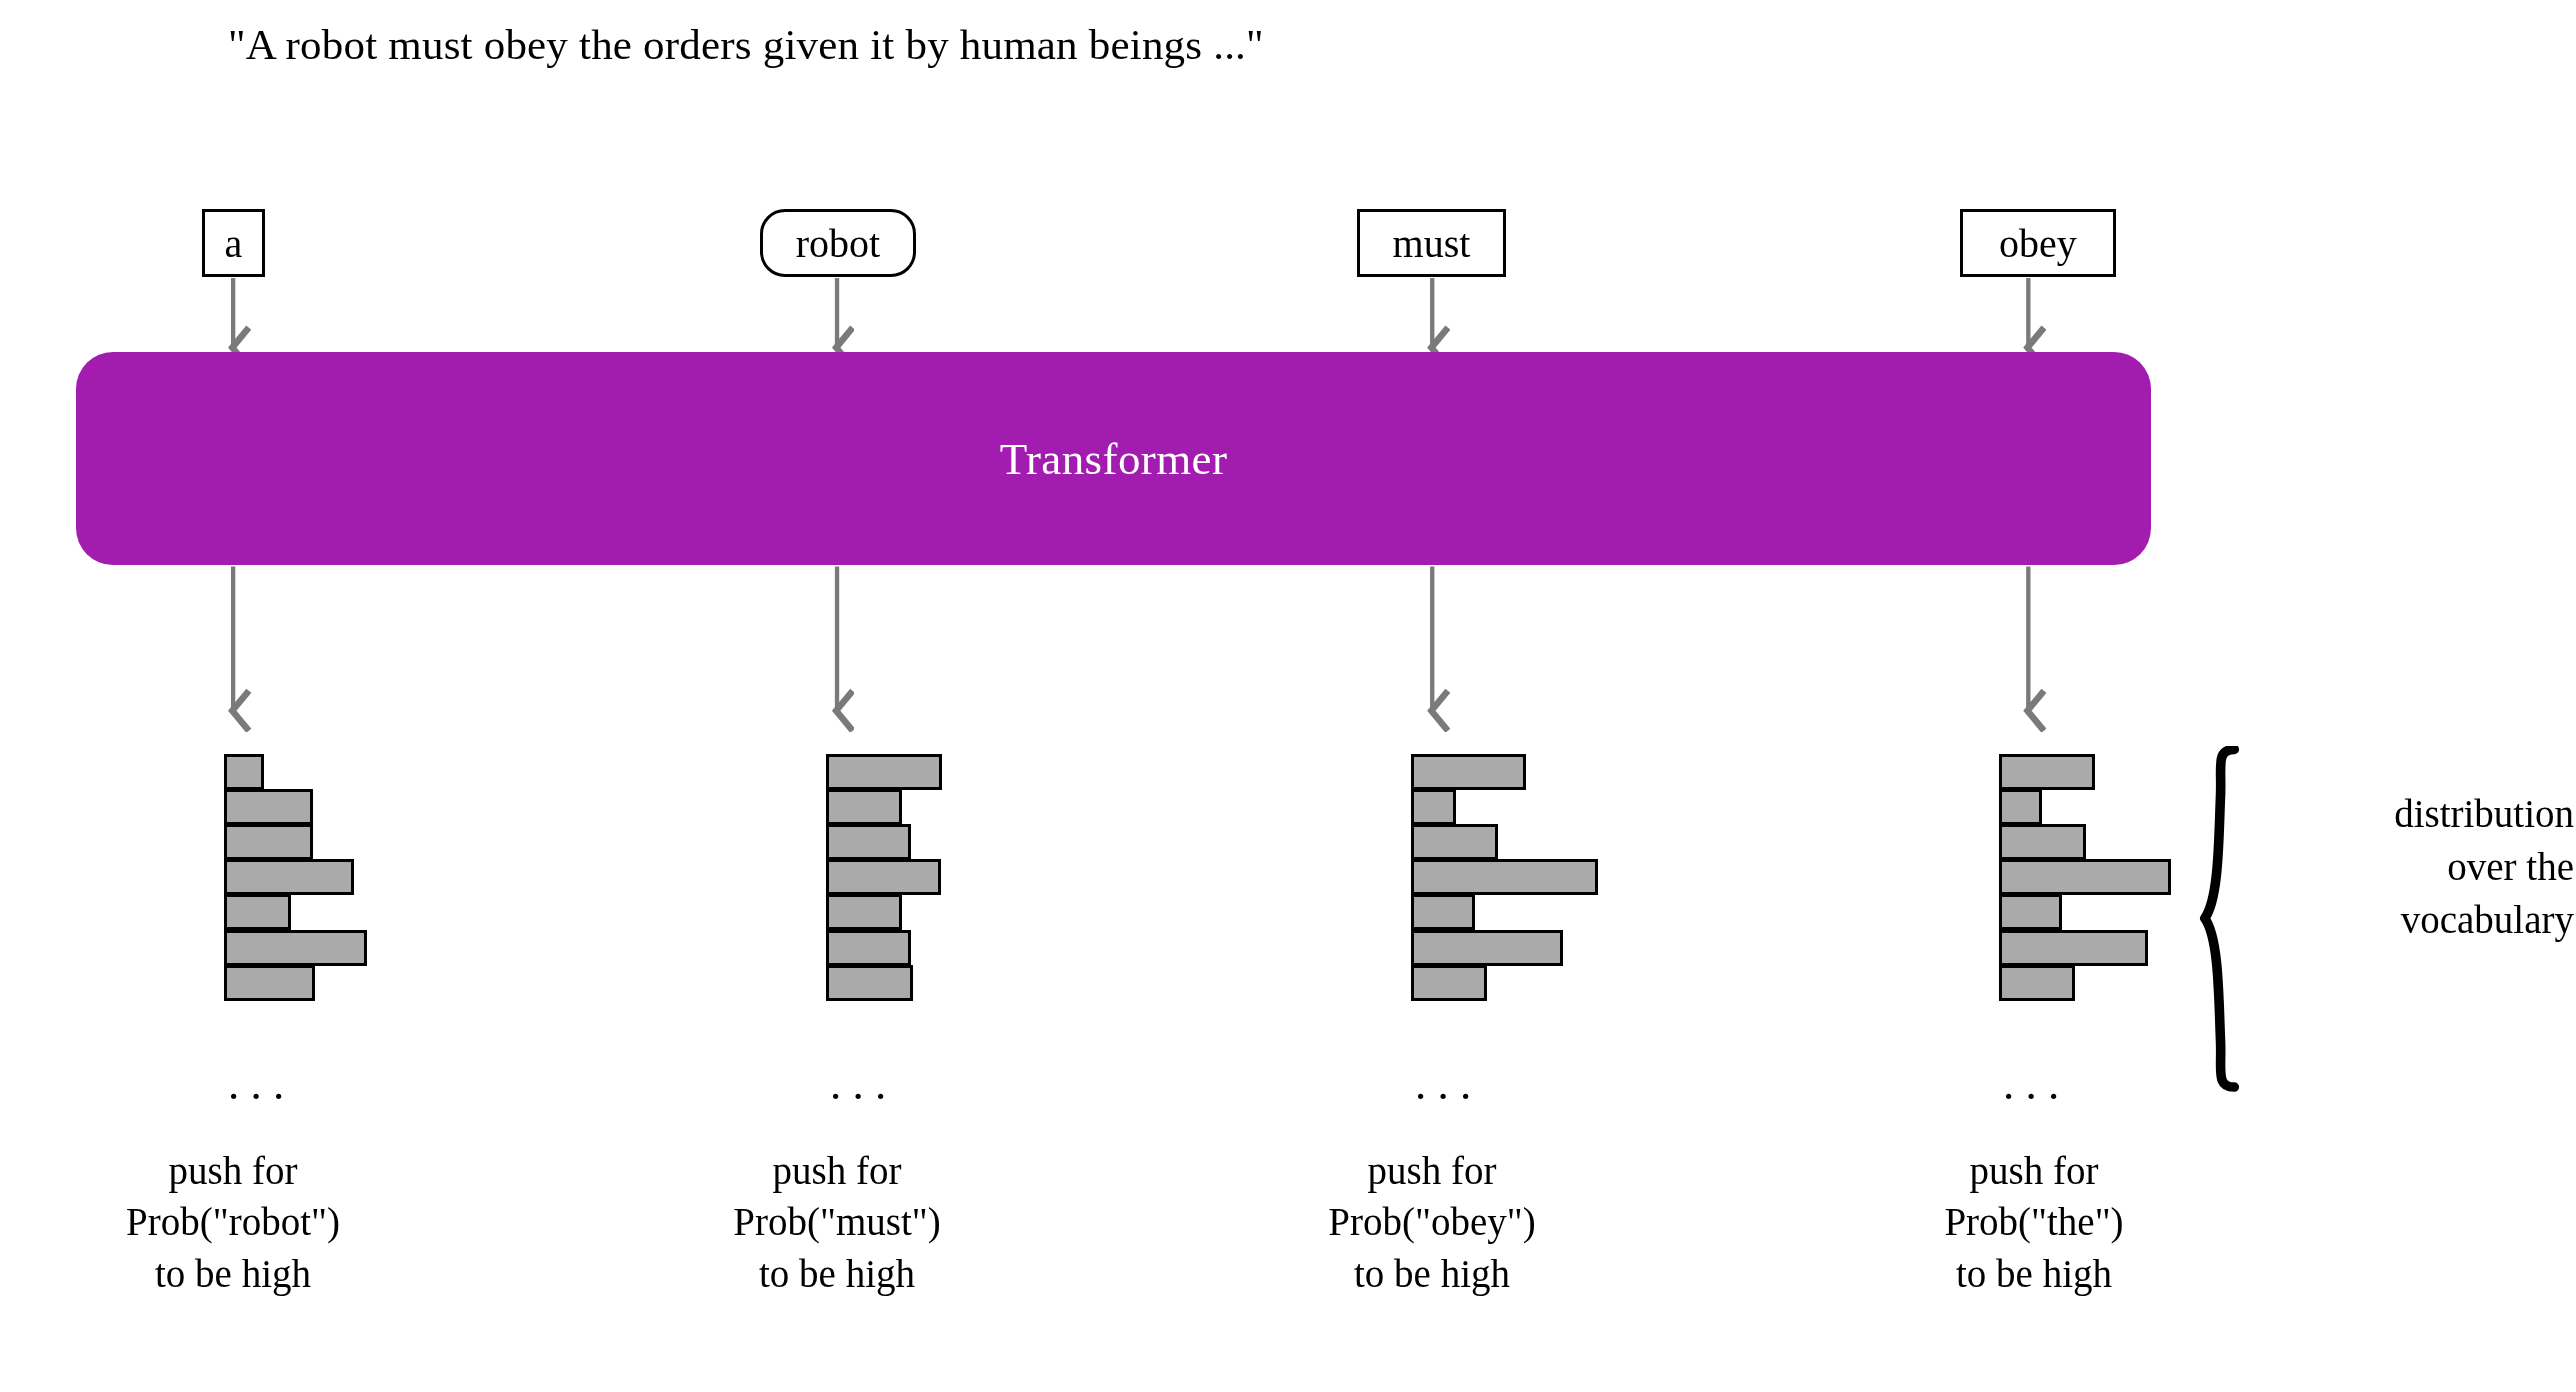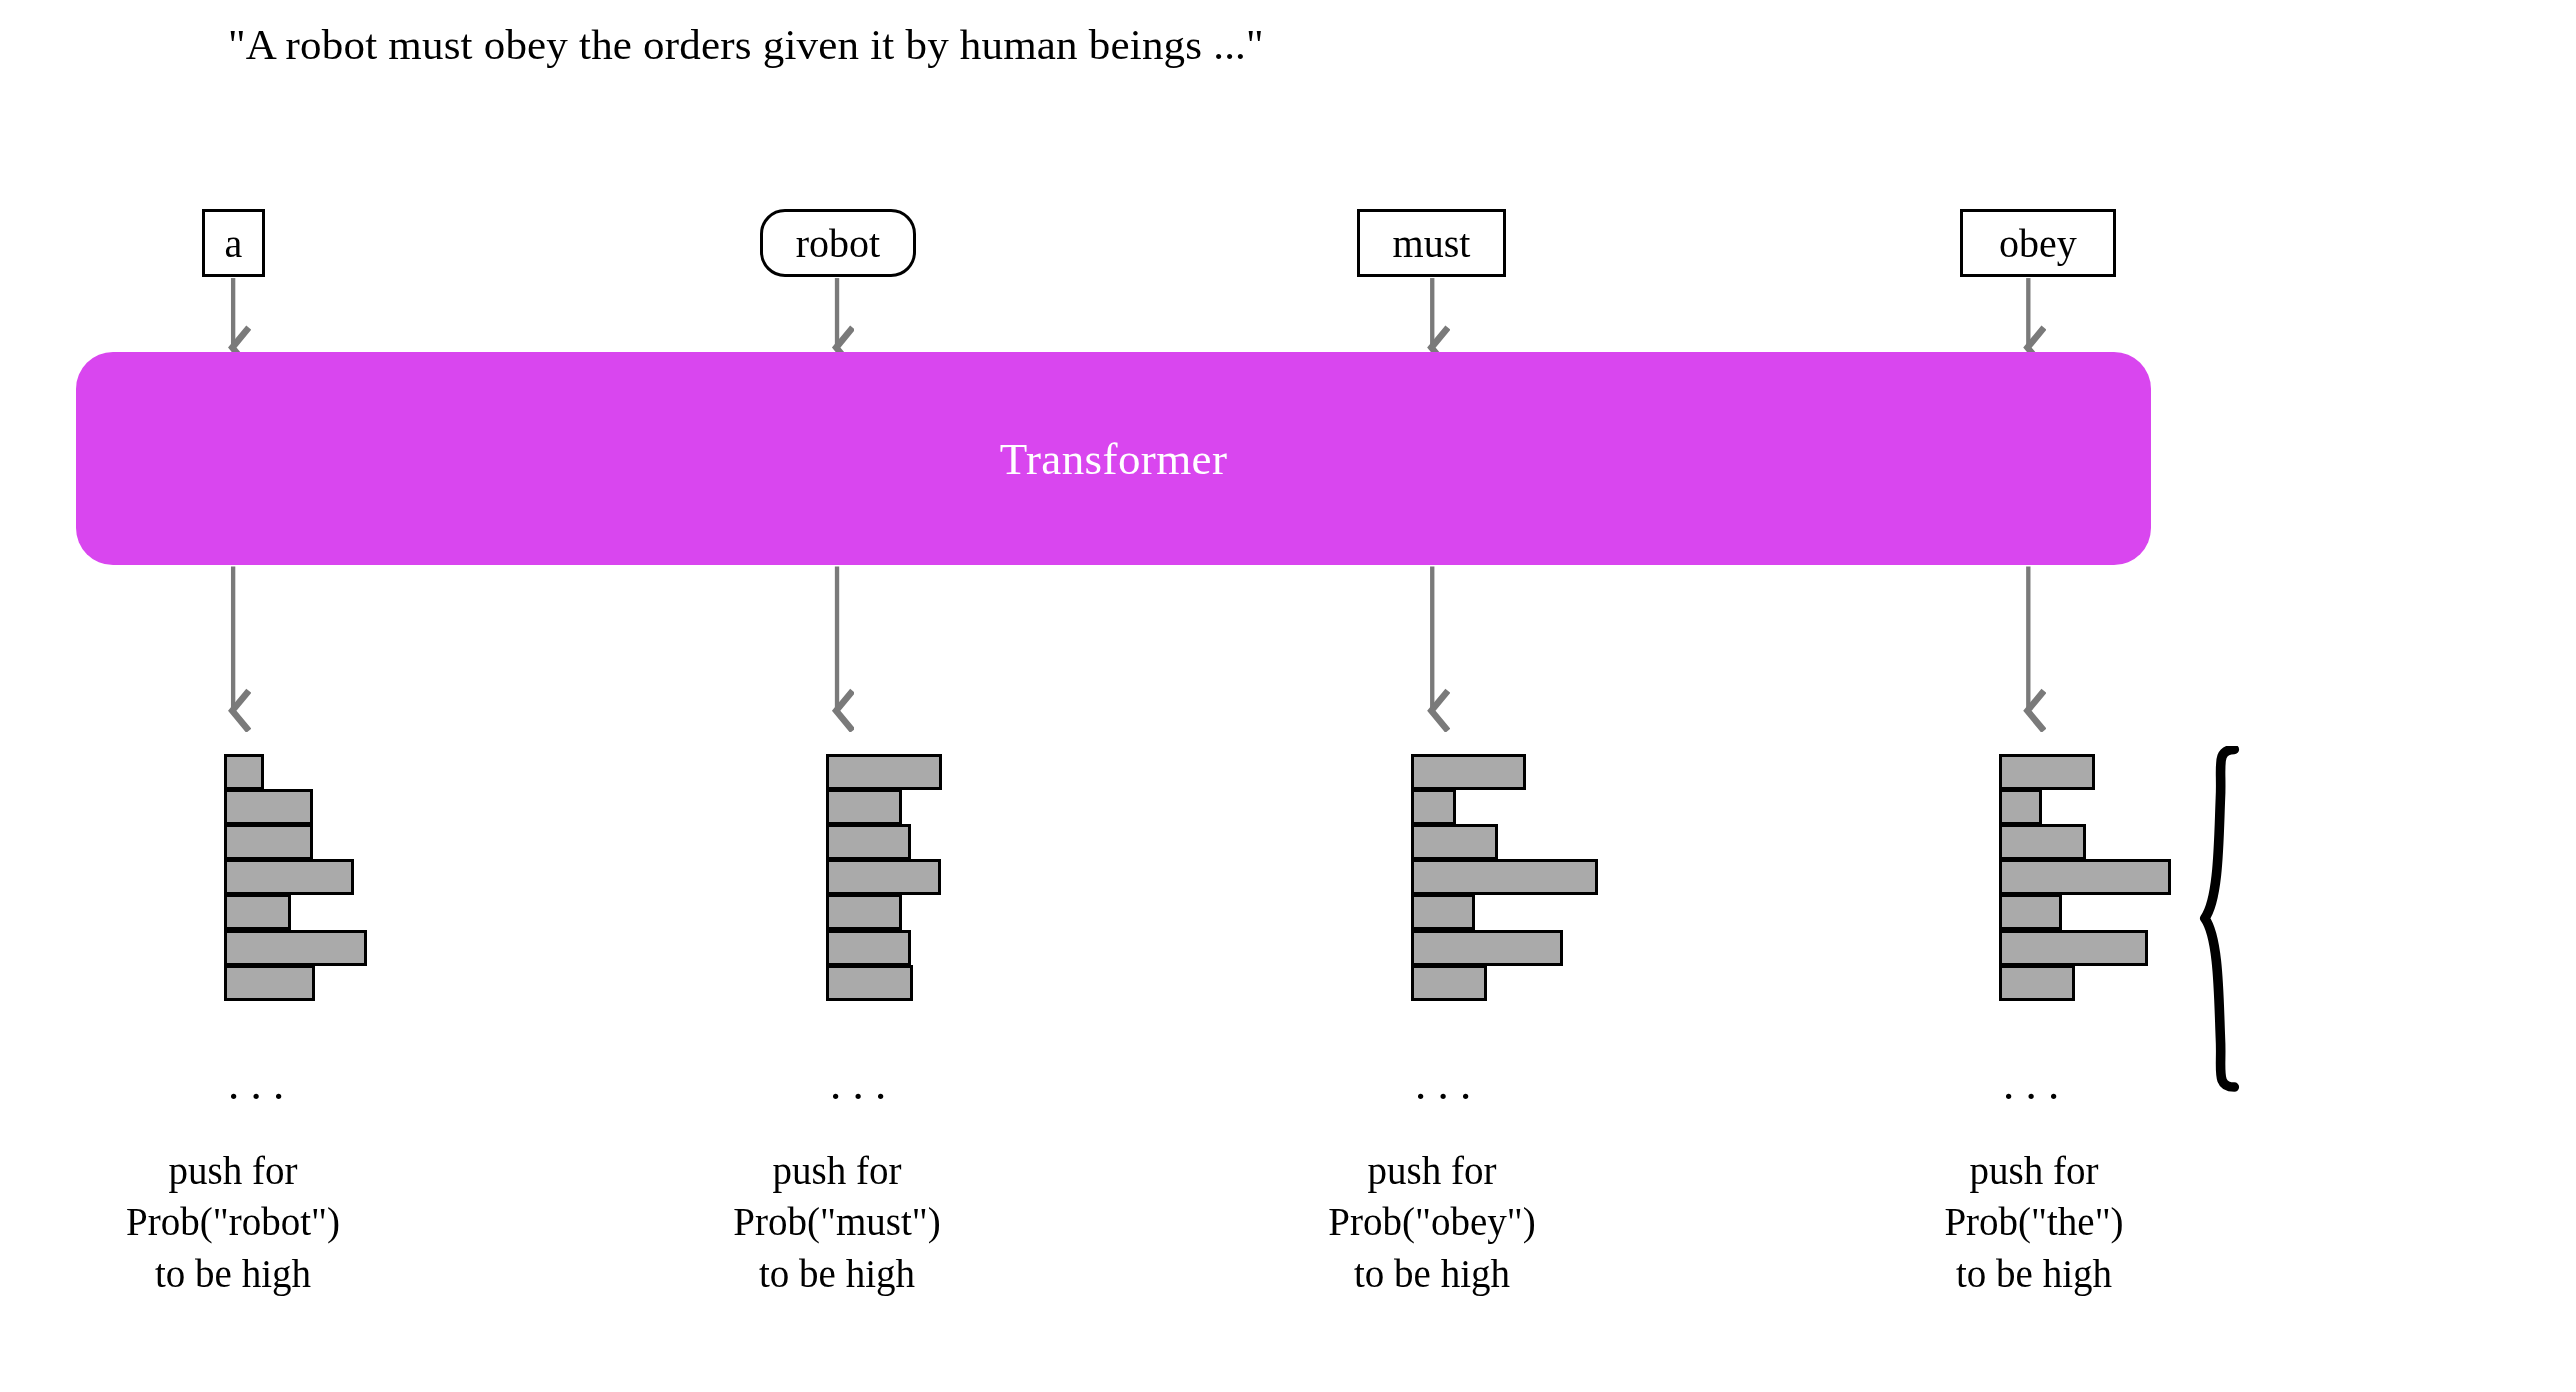--- a/index.html
+++ b/index.html
@@ -58,21 +58,21 @@
     pointer-events: none;
   }
 
   
   #transformer-block {
     position: absolute;
     left: 76px;
     top: 352px;
     width: 2075px;
     height: 213px;
-    background: #d946ef;
+    background: #a21caf;
     border-radius: 37px;
     display: flex;
     align-items: center;
     justify-content: center;
   }
   #transformer-label {
     color: #ffffff;
     font-size: 45px;
     letter-spacing: 0.4px;
   }
@@ -232,15 +232,20 @@
     <div>push for</div>
     <div>Prob("the")</div>
     <div>to be high</div>
   </div>
 
   <svg id="brace-svg" viewBox="0 0 70 400">
     <path d="M44,4 C22,4 30,24 28,60 C26,110 26,176 10,198
              C26,220 26,286 28,336 C30,372 22,392 44,392" fill="none" stroke="#000000" stroke-width="11" stroke-linecap="round" stroke-linejoin="round"></path>
   </svg>
 
+  <div id="vocab-note">
+    <div>distribution</div>
+    <div>over the</div>
+    <div>vocabulary</div>
+  </div>
 
 </div>
 
 
 </body></html>

